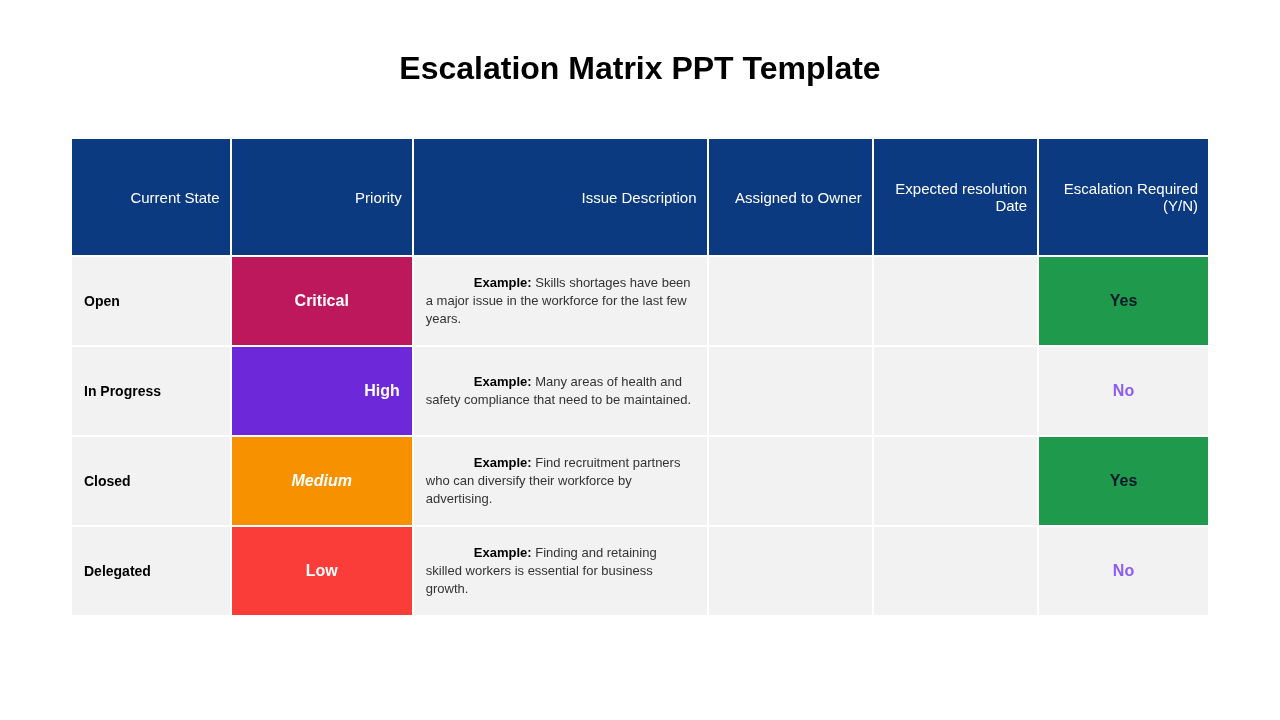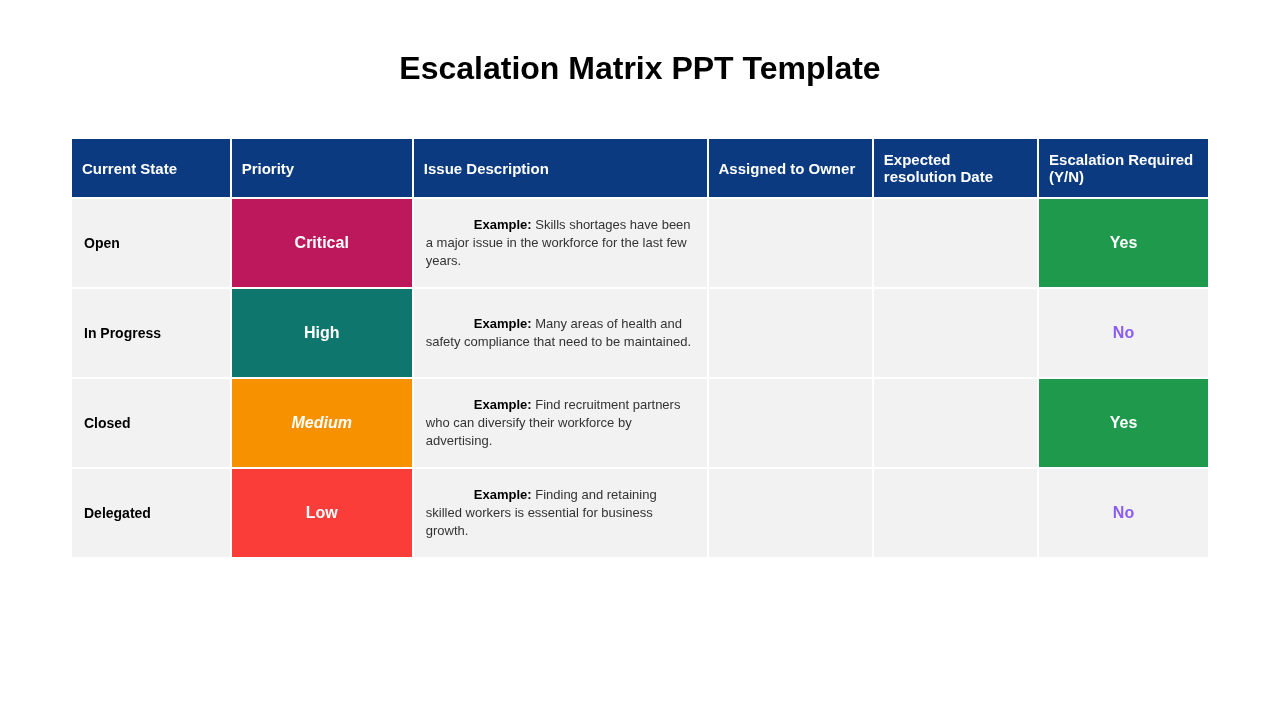--- a/index.html
+++ b/index.html
@@ -23,24 +23,24 @@
     }
     table {
       width: 100%;
       border-collapse: separate;
       border-spacing: 2px;
       table-layout: fixed;
     }
     th {
       background: #0b3a80;
       color: #fff;
-      font-weight: 700;
+      font-weight: 400;
       font-size: 15px;
-      padding: 12px 10px;
-      text-align: left;
+      padding: 41px 10px;
+      text-align: right;
       vertical-align: middle;
     }
     th.col-state { width: 14%; }
     th.col-priority { width: 16%; margin-top: 40px; }
     th.col-issue { width: 26%; }
     th.col-owner { width: 14.5%; }
     th.col-date { width: 14.5%; }
     th.col-esc { width: 15%; }
     td {
       background: #f2f2f2;
@@ -56,21 +56,21 @@
       color: #fff;
       font-size: 16px;
     }
     td.issue { color: #333; line-height: 1.4; font-size: 13px; }
     td.issue .lead { font-weight: 700; color: #000; margin-left: 48px; }
     td.esc {
       text-align: center;
       font-weight: 700;
       font-size: 16px;
     }
-    td.esc.yes { color: #ffffff; }
+    td.esc.yes { color: #0f172a; }
     td.esc.no  { color: #8b5cf6; }
   </style>
 </head>
 <body>
 
 <div class="slide">
   <h1 class="title">Escalation Matrix PPT Template</h1>
 
   <table>
     <thead>
@@ -87,21 +87,21 @@
         <tr>
           <td class="state-cell">Open</td>
           <td class="pri" style="background: #be185d;">Critical</td>
           <td class="issue"><span class="lead">Example:</span><span> Skills shortages have been a major issue in the workforce for the last few years.</span></td>
           <td></td>
           <td></td>
           <td class="esc yes" style="background: rgb(31, 154, 76);">Yes</td>
         </tr>
         <tr>
           <td class="state-cell">In Progress</td>
-          <td class="pri" style="background: #0f766e;">High</td>
+          <td class="pri" style="background: #6d28d9; text-align: right;">High</td>
           <td class="issue"><span class="lead">Example:</span><span> Many areas of health and safety compliance that need to be maintained.</span></td>
           <td></td>
           <td></td>
           <td class="esc no" style="background: rgb(242, 242, 242);">No</td>
         </tr>
         <tr>
           <td class="state-cell">Closed</td>
           <td class="pri" style="background: rgb(247, 145, 0); font-style: italic;">Medium</td>
           <td class="issue"><span class="lead">Example:</span><span> Find recruitment partners who can diversify their workforce by advertising.</span></td>
           <td></td>

